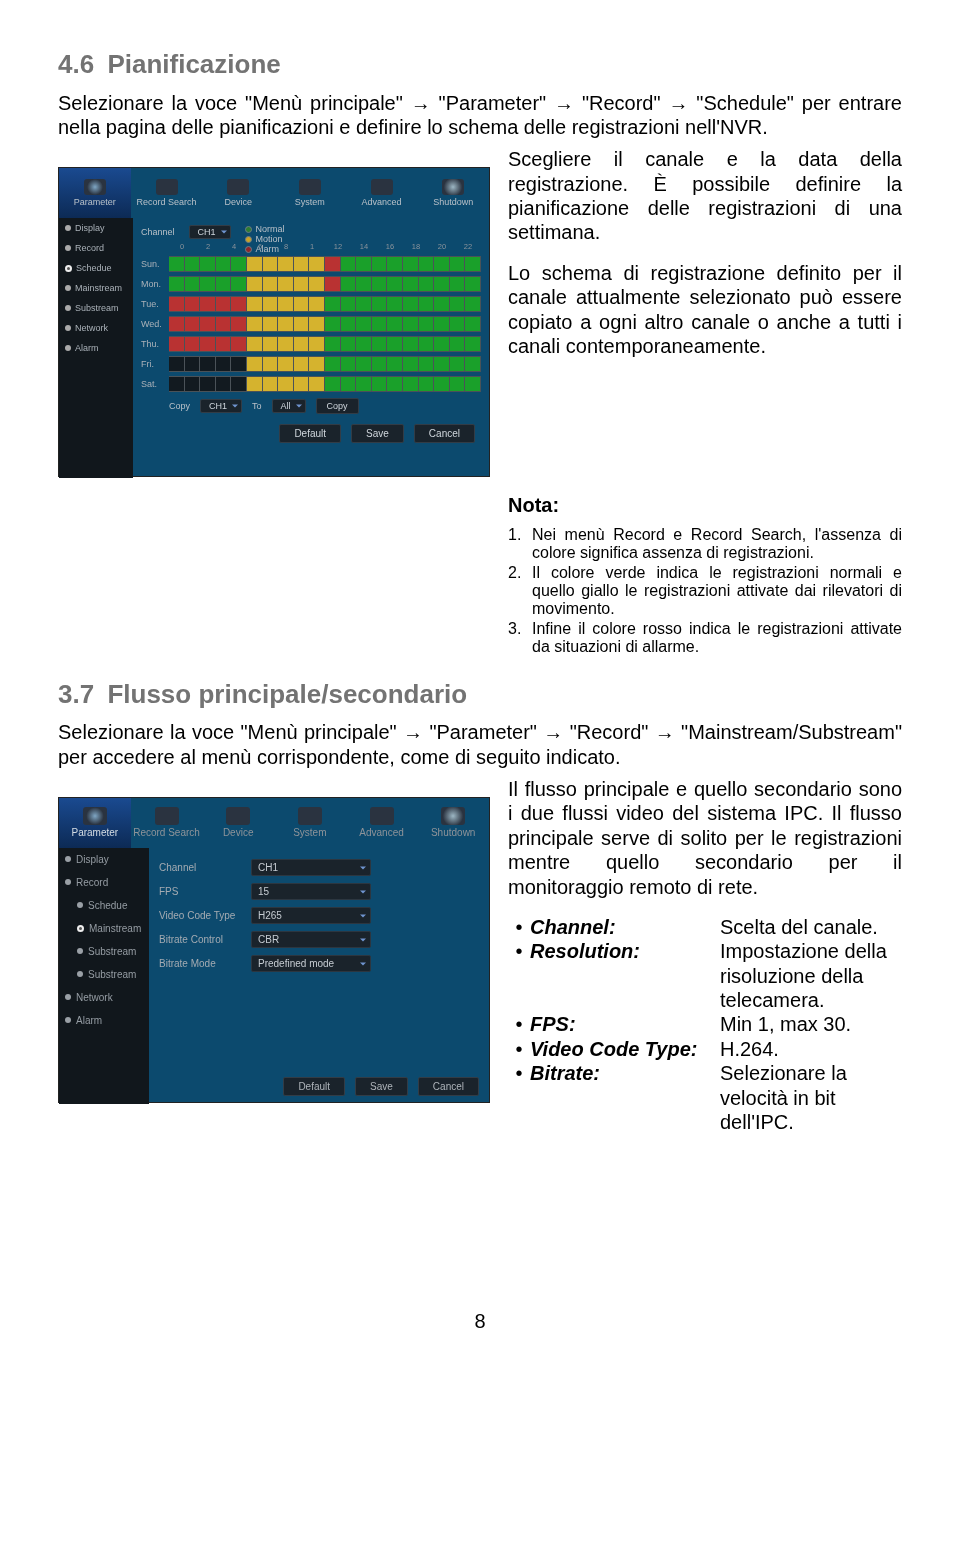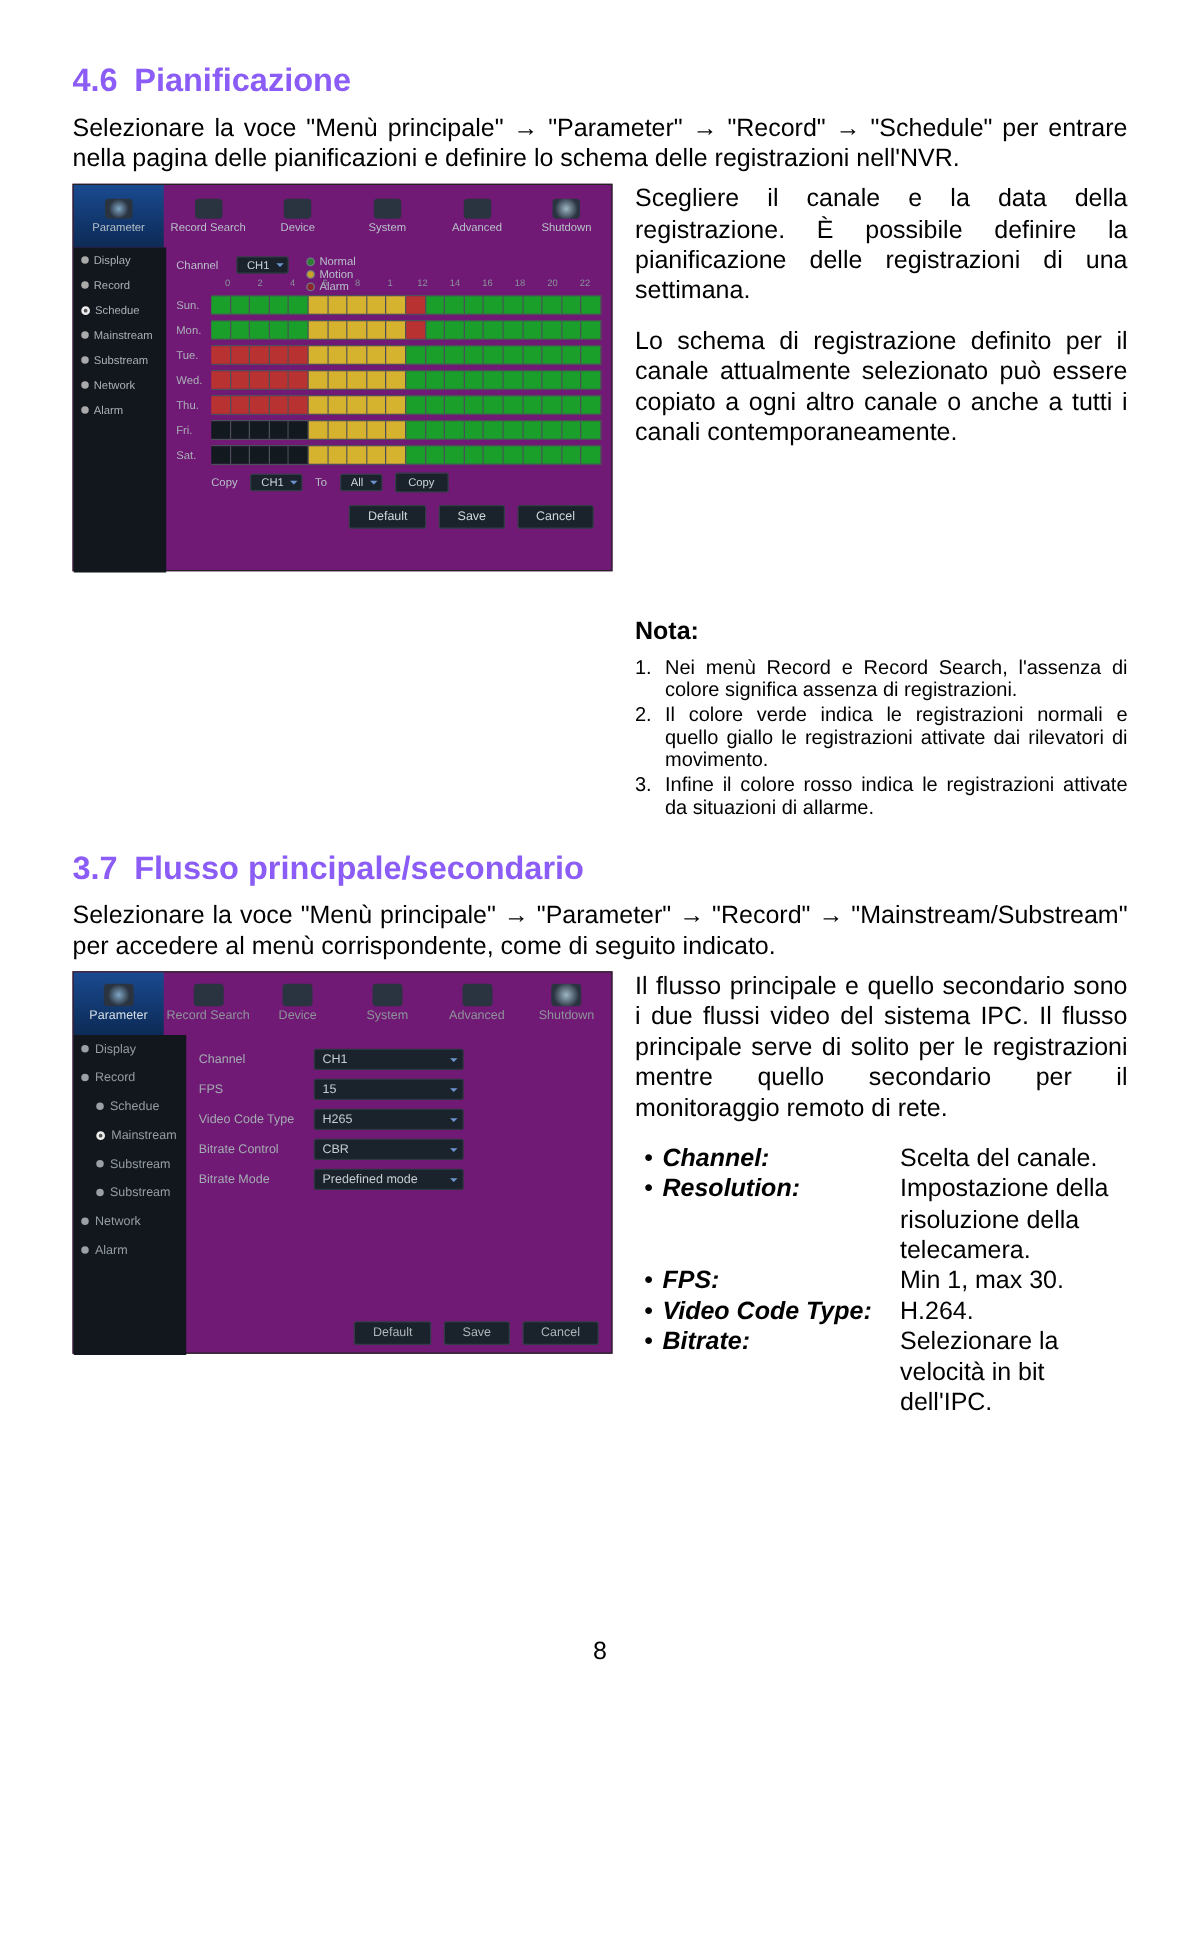--- a/index.html
+++ b/index.html
@@ -1,29 +1,29 @@
 <!DOCTYPE html>
 <html><head>
 <meta charset="utf-8">
 <style>
   * { margin: 0; padding: 0; box-sizing: border-box; }
   body { font-family: Arial, Helvetica, sans-serif; background: #fff; width: 960px; }
   .page { padding: 48px 58px 24px 58px; }
 
-  h2.section { font-size: 26px; font-weight: bold; line-height: 1.25; margin-bottom: 10px; color: #8b5cf6; }
+  h2.section { font-size: 26px; font-weight: bold; line-height: 1.25; margin-bottom: 10px; color: #737373; }
   h2.section .num { margin-right: 6px; }
   p.body { font-size: 20px; line-height: 1.22; text-align: justify; margin-bottom: 8px; color: #000; }
-  .bold { font-weight: bold; margin-top: 20px; }
+  .bold { font-weight: bold; }
 
   .figtxt { display: flex; gap: 18px; align-items: flex-start; margin-bottom: 8px; }
   .figtxt .fig { flex: 0 0 auto; }
   .figtxt .txt { flex: 1 1 auto; }
 
   
-  .shot { background: #701a75; border: 1px solid #222; font-family: Arial, sans-serif; font-size: 10px; color: #b8c0c8; }
+  .shot { background: #0c4a6e; border: 1px solid #222; font-family: Arial, sans-serif; font-size: 10px; color: #b8c0c8; margin-top: 20px; }
   .shot1 { width: 432px; height: 310px; }
   .shot1 .toolbar { display: flex; height: 50px; }
   .shot1 .tbitem { flex: 1; display: flex; flex-direction: column; align-items: center; justify-content: center; gap: 2px; font-size: 9px; }
   .shot1 .tbitem[data-selected="true"] { background: linear-gradient(#1a4a90, #0c2a55); }
   .shot1 .tbicon { width: 22px; height: 16px; background: #2a3340; border-radius: 3px; }
   .shot1 .tbicon.gear { background: radial-gradient(circle at 50% 50%, #7fa6c4 0%, #2a3340 58%); }
   .shot1 .tbicon.power { background: radial-gradient(circle at 50% 50%, #9db7c4 0%, #2a3340 68%); }
   .shot1 .main { display: flex; height: 260px; }
   .shot1 .sidebar { width: 74px; background: #11171c; }
   .shot1 .sb-item { padding: 5px 6px; display: flex; align-items: center; gap: 4px; font-size: 9px; color: #aab1b8; }

